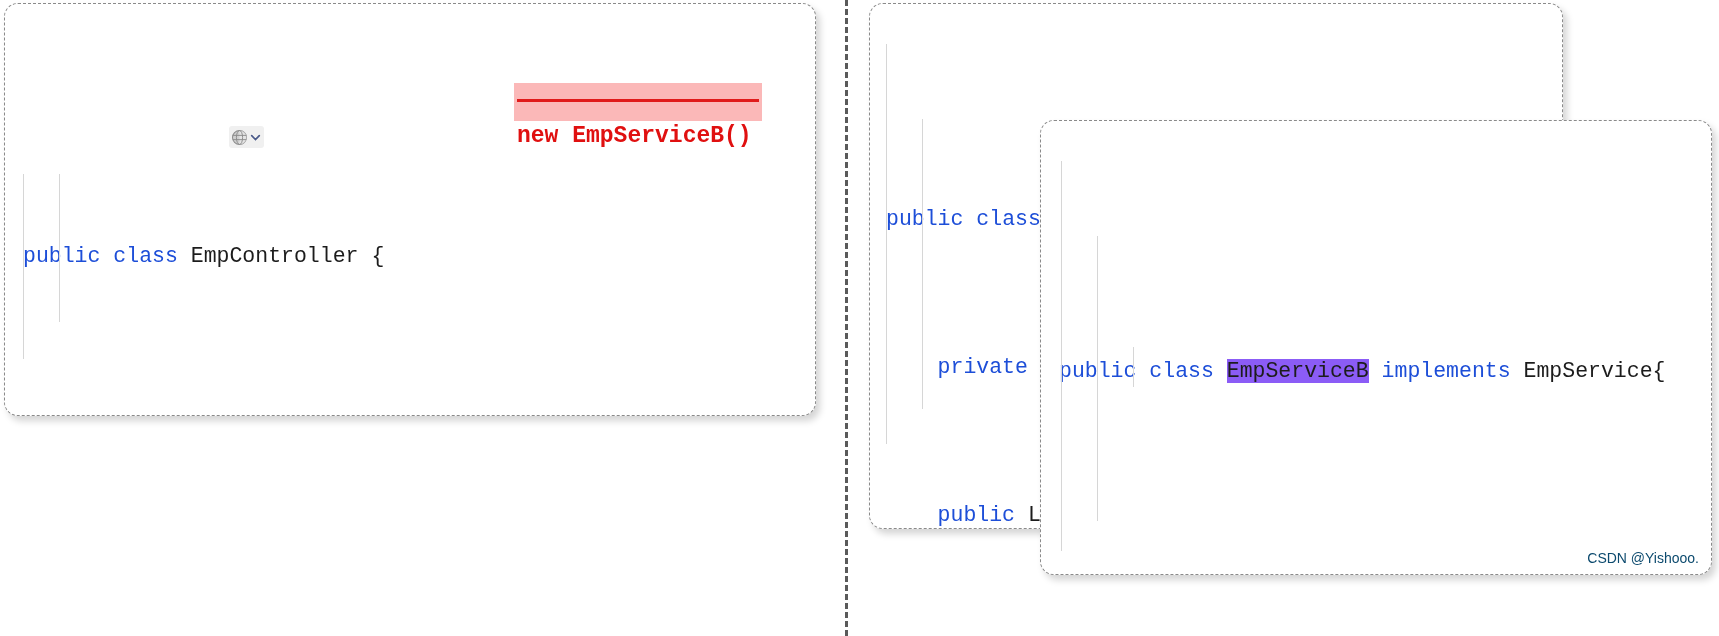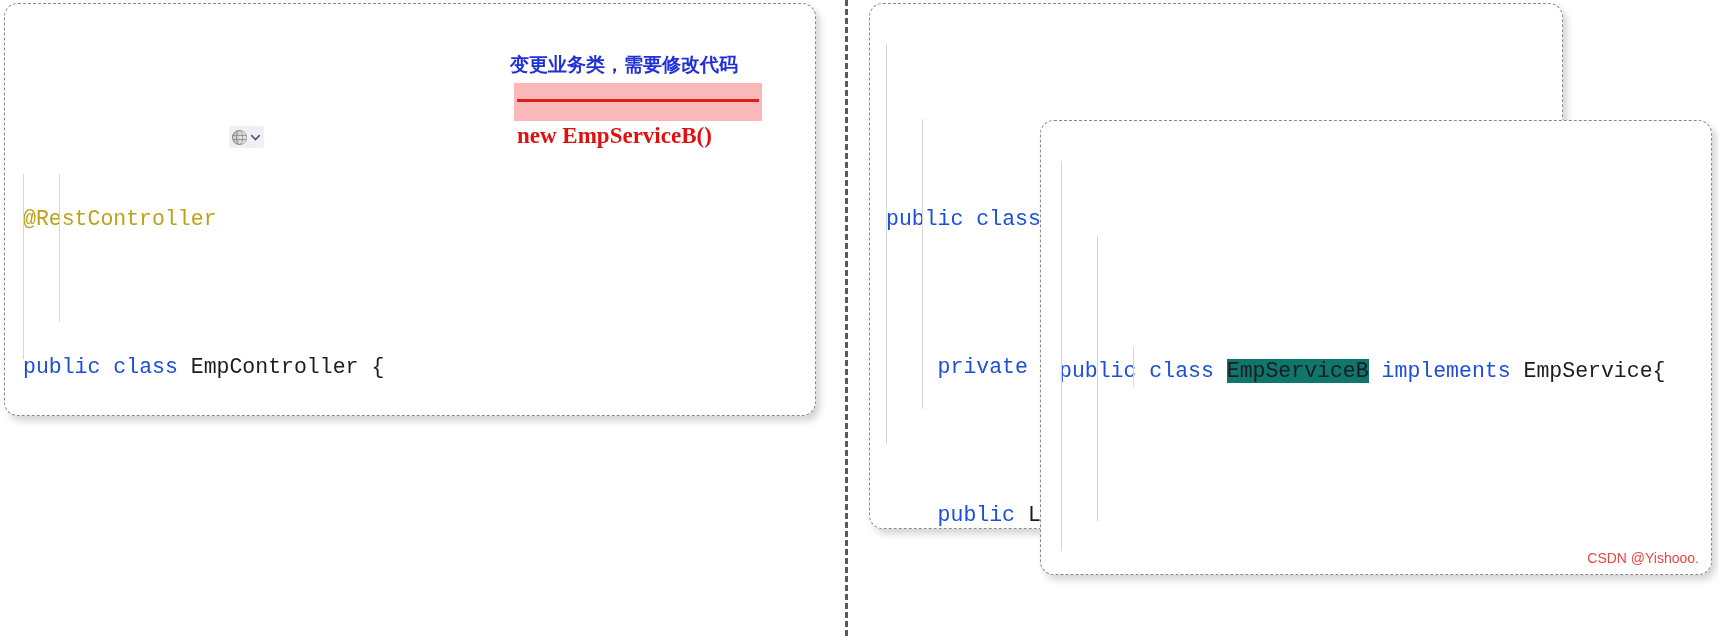--- a/index.html
+++ b/index.html
@@ -70,21 +70,21 @@
     position: absolute;
     background: #fbb8b8;
   }
   .strike-line {
     position: absolute;
     height: 3px;
     background: #e01b1b;
   }
   .note-red {
     position: absolute;
-    font-family: Liberation Serif, serif;
+    font-family: Liberation Mono, monospace;
     font-weight: bold;
     font-size: 23px;
     color: #e01010;
     white-space: nowrap;
   }
 
   
   .globe-wrap {
     position: absolute;
     display: inline-flex;
@@ -109,42 +109,41 @@
   #card-service-a .code { padding: 12px 0 0 16px; }
 
   
   #card-service-b {
     left: 1040px; top: 120px; width: 672px; height: 455px;
   }
   #card-service-b .code { padding: 10px 0 0 18px; }
 
   
   .hl-class {
-    background: #0f766e;
+    background: #8b5cf6;
     font-family: Liberation Mono, monospace;
   }
 
   .watermark {
     position: absolute;
     right: 12px; bottom: 8px;
     font-family: "Liberation Sans", sans-serif;
     font-size: 14px;
-    color: #ef4444;
+    color: #0c4a6e;
     white-space: nowrap;
   }
 </style>
 </head>
 <body>
 
 <div class="card" id="card-controller">
   <div class="code">
     <div class="guide" style="left:54px; top:170px; height:148px;"></div>
     <div class="guide" style="left:18px; top:170px; height:185px;"></div>
 
-    <div class="line"><span class="anno">@RestController</span></div>
 
     <div class="line"><span class="kw">public</span><span class="plain"> </span><span class="kw">class</span><span class="plain"> </span><span class="plain">EmpController</span><span class="plain"> </span><span class="plain">{</span></div>
 
     
 
     
 
     
 
     
@@ -170,21 +169,20 @@
       <path d="M1.8 6 H14.2 M1.8 10 H14.2" stroke="#8d8d8d" stroke-width="0.9" fill="none"></path>
     </svg>
     <svg width="13" height="13" viewBox="0 0 12 12" style="margin-left:1px">
       <path d="M2.5 4.3 L6 8 L9.5 4.3" fill="none" stroke="#4a5a8a" stroke-width="1.5" stroke-linecap="round"></path>
     </svg>
   </div>
 
   <div class="hl-pink" style="left:509px; top:79px; width:248px; height:38px;"></div>
   <div class="strike-line" style="left:512px; top:95px; width:242px;"></div>
 
-  <div class="note-cn" style="left:505px; top:48px;">变更业务类，需要修改代码</div>
 
   <div class="note-red" style="left:512px; top:119px;">new  EmpServiceB()</div>
 </div>
 
 <div id="divider"></div>
 
 <div class="card" id="card-service-a">
   <div class="code">
     <div class="guide" style="left:16px; top:40px; height:400px;"></div>
     <div class="guide" style="left:52px; top:115px; height:290px;"></div>

